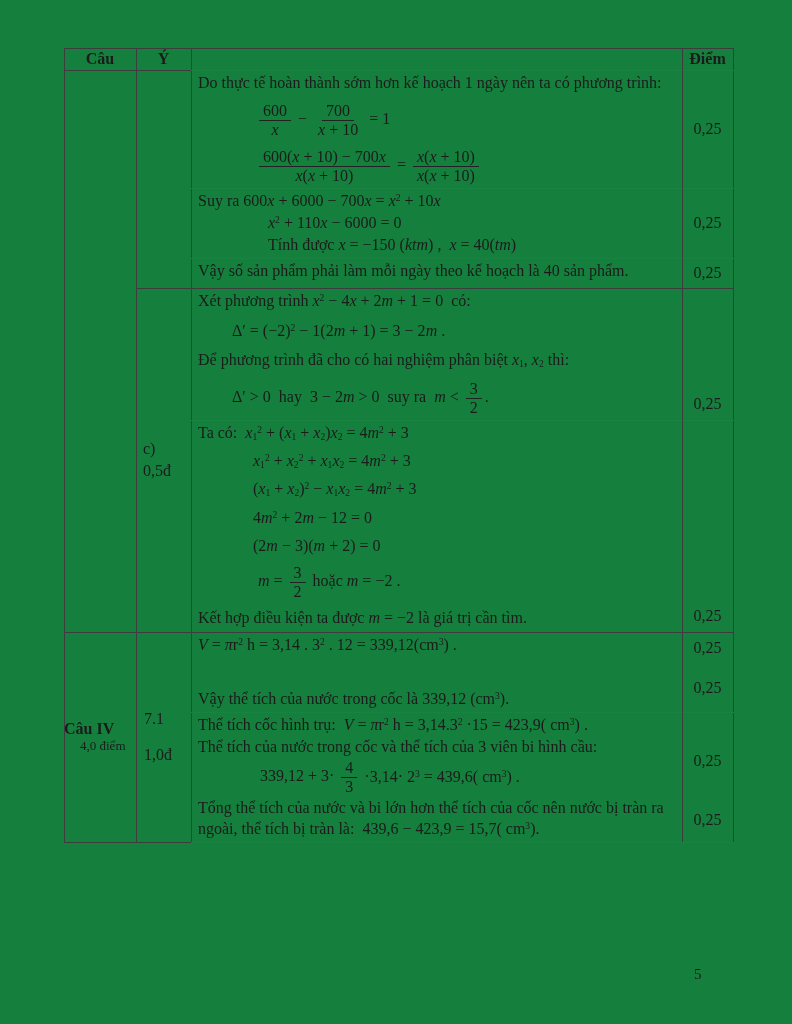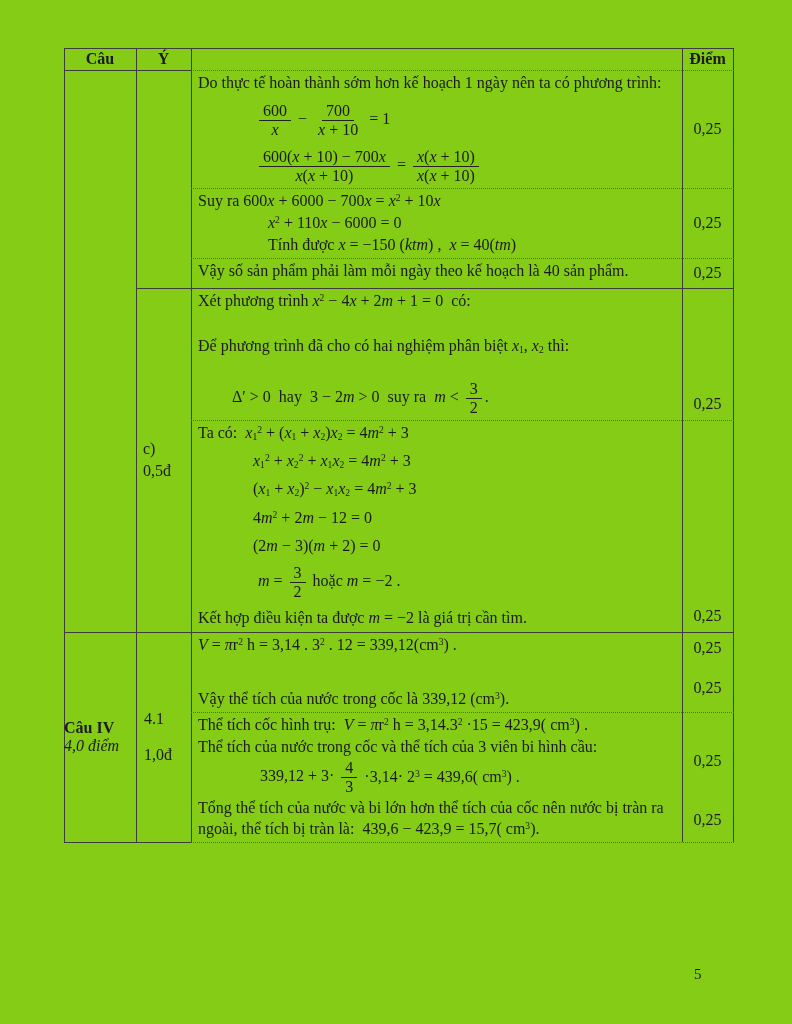--- a/index.html
+++ b/index.html
@@ -1,21 +1,21 @@
 <!DOCTYPE html>
 <html><head>
 <meta charset="utf-8">
 <style>
   html,body{margin:0;padding:0;}
   body{
     width:792px;height:1024px;background:#ffffff;
     font-family:"Liberation Serif", serif;color:#1b1b1b;
     position:relative;overflow:hidden;
   }
-  .sheet{position:absolute;left:0;top:0;width:792px;height:1024px;background:#84cc16;}
+  .sheet{position:absolute;left:0;top:0;width:792px;height:1024px;background:#15803d;}
   .tablewrap{position:absolute;left:64px;top:48px;width:670px;height:795px;}
   .vline{position:absolute;top:0;height:794px;width:0;border-left:1px solid #3d3d3d;}
   .hline{position:absolute;height:0;}
   .hsolid{border-top:1px solid #3d3d3d;}
   .hdot{border-top:1px dotted #5f5f5f;}
   .cell{position:absolute;display:flex;flex-direction:column;box-sizing:border-box;}
   .hdrcell{align-items:center;justify-content:center;font-weight:bold;font-size:16px;}
   .content{left:127px;width:491px;justify-content:space-between;padding:3px 6px 3px 7px;}
   .single{justify-content:flex-start;}
   .points{left:618px;width:51px;align-items:center;font-size:16px;}
@@ -27,21 +27,21 @@
   .tline .txt,.tline .math{white-space:pre-wrap;}
   .math i{font-style:italic;}
   sup{font-size:0.6em;line-height:0;vertical-align:0.55em;}
   sub{font-size:0.6em;line-height:0;vertical-align:-0.25em;}
   .frac{display:inline-flex;flex-direction:column;align-items:center;text-align:center;
         vertical-align:middle;margin:0 3px;line-height:1.12;font-size:16px;}
   .frac .fn{border-bottom:1px solid #222;padding:0 4px;display:block;}
   .frac .fd{padding:0 4px;display:block;}
   .cau-cell{left:0;width:72px;justify-content:center;}
   .cau-title{font-weight:bold;font-size:16px;}
-  .cau-sub{font-style:italic;font-size:16px;}
+  .cau-sub{font-size:13px;margin-left:16px;}
   .y-c-cell{left:72px;width:55px;justify-content:center;padding-left:7px;font-size:16px;line-height:1.35;}
   .y-41-cell{left:72px;width:55px;justify-content:center;padding-left:8px;font-size:16px;gap:18px;}
   .pagenum{position:absolute;left:694px;top:966px;font-size:15px;}
 </style>
 </head>
 <body>
 
 <div class="sheet">
   <div class="tablewrap">
 
@@ -70,21 +70,21 @@
     <div class="cell cau-cell" style="top:584px;height:210px;">
       <span class="cau-title">Câu IV</span>
       <span class="cau-sub">4,0 điểm</span>
     </div>
 
     <div class="cell y-c-cell" style="top:240px;height:344px;">
       <span>c)</span>
       <span>0,5đ</span>
     </div>
     <div class="cell y-41-cell" style="top:584px;height:210px;">
-      <span>4.1</span>
+      <span>7.1</span>
       <span>1,0đ</span>
     </div>
 
     <div class="cell content" style="top:22px;height:118px;">
         <div class="tline"><span class="txt">Do thực tế hoàn thành sớm hơn kế hoạch 1 ngày nên ta có phương trình:</span></div>
         <div class="tline" style="padding-left: 58px;"><span class="frac">
             <span class="fn">600</span>
             <span class="fd"><i>x</i></span>
           </span><span class="math"> − </span><span class="frac">
             <span class="fn">700</span>
@@ -101,20 +101,21 @@
     <div class="cell content" style="top:140px;height:70px;">
         <div class="tline"><span class="txt">Suy ra </span><span class="math">600<i>x</i> + 6000 − 700<i>x</i> = <i>x</i><sup>2</sup> + 10<i>x</i></span></div>
         <div class="tline" style="padding-left: 70px;"><span class="math"><i>x</i><sup>2</sup> + 110<i>x</i> − 6000 = 0</span></div>
         <div class="tline" style="padding-left: 70px;"><span class="txt">Tính được </span><span class="math"><i>x</i> = −150 (<i>ktm</i>) ,  <i>x</i> = 40(<i>tm</i>)</span></div>
       </div>
     <div class="cell content single" style="top:210px;height:30px;">
         <div class="tline"><span class="txt">Vậy số sản phẩm phải làm mỗi ngày theo kế hoạch là </span><span class="math">40</span><span class="txt"> sản phẩm.</span></div>
       </div>
     <div class="cell content" style="top:240px;height:132px;">
         <div class="tline"><span class="txt">Xét phương trình </span><span class="math"><i>x</i><sup>2</sup> − 4<i>x</i> + 2<i>m</i> + 1 = 0</span><span class="txt">  có:</span></div>
+        <div class="tline" style="padding-left: 34px;"><span class="math">Δ′ = (−2)<sup>2</sup> − 1(2<i>m</i> + 1) = 3 − 2<i>m</i> .</span></div>
         <div class="tline"><span class="txt">Để phương trình đã cho có hai nghiệm phân biệt </span><span class="math"><i>x</i><sub>1</sub>, <i>x</i><sub>2</sub></span><span class="txt"> thì:</span></div>
         <div class="tline" style="padding-left: 34px;"><span class="math">Δ′ &gt; 0</span><span class="txt">  hay  </span><span class="math">3 − 2<i>m</i> &gt; 0</span><span class="txt">  suy ra  </span><span class="math"><i>m</i> &lt; </span><span class="frac">
             <span class="fn">3</span>
             <span class="fd">2</span>
           </span><span class="math">.</span></div>
       </div>
     <div class="cell content" style="top:372px;height:212px;font-family:Liberation Serif, serif;">
         <div class="tline"><span class="txt">Ta có:  </span><span class="math"><i>x</i><sub>1</sub><sup>2</sup> + (<i>x</i><sub>1</sub> + <i>x</i><sub>2</sub>)<i>x</i><sub>2</sub> = 4<i>m</i><sup>2</sup> + 3</span></div>
         <div class="tline" style="padding-left: 55px;"><span class="math"><i>x</i><sub>1</sub><sup>2</sup> + <i>x</i><sub>2</sub><sup>2</sup> + <i>x</i><sub>1</sub><i>x</i><sub>2</sub> = 4<i>m</i><sup>2</sup> + 3</span></div>
         <div class="tline" style="padding-left: 55px;"><span class="math">(<i>x</i><sub>1</sub> + <i>x</i><sub>2</sub>)<sup>2</sup> − <i>x</i><sub>1</sub><i>x</i><sub>2</sub> = 4<i>m</i><sup>2</sup> + 3</span></div>

